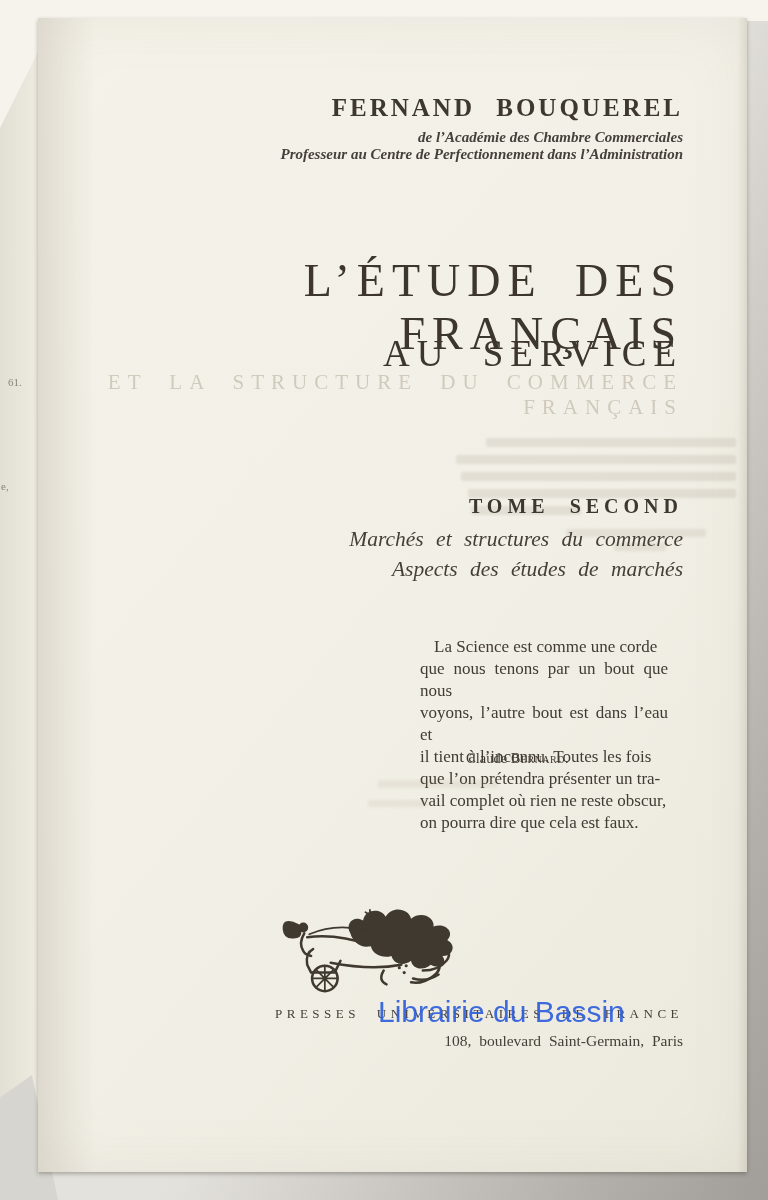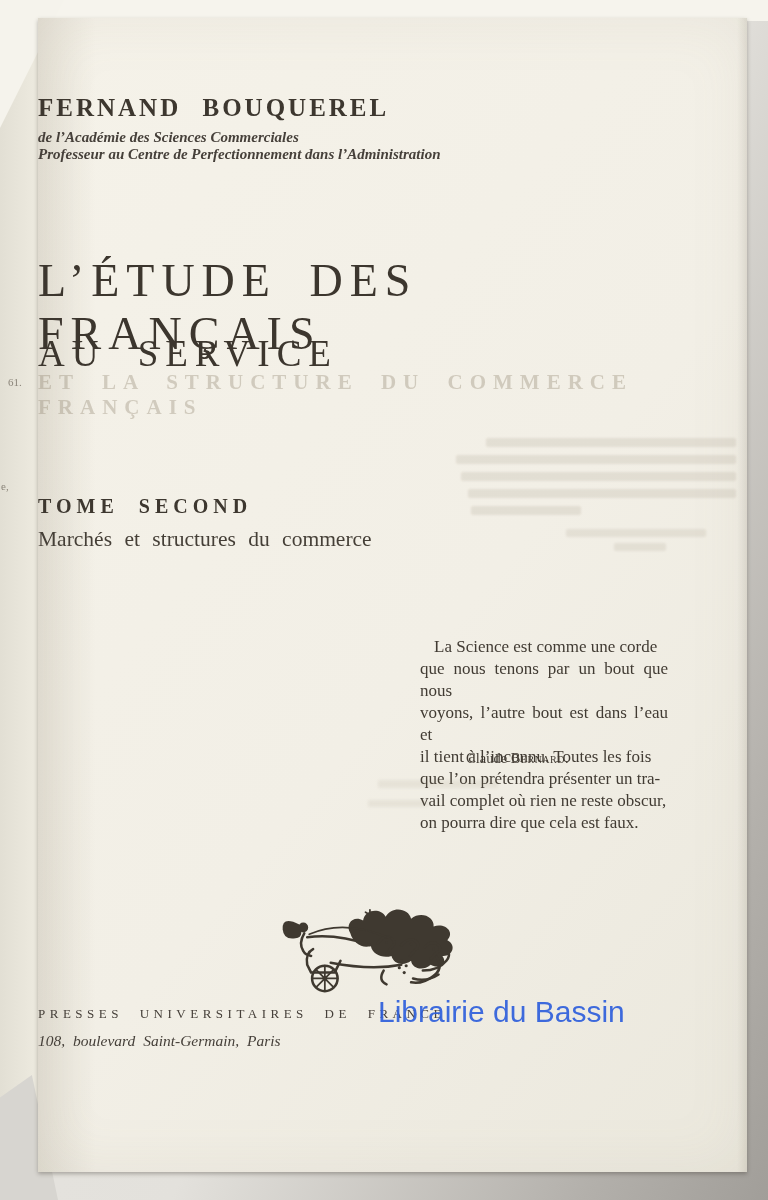--- a/index.html
+++ b/index.html
@@ -20,50 +20,50 @@
   .page{
     position:absolute;left:38px;top:18px;width:709px;height:1154px;
     background:linear-gradient(130deg,#f5f2e9 0%,#f2efe6 55%,#ebe8dd 100%);
     box-shadow:0 2px 4px rgba(60,55,45,.35), inset 0 0 60px rgba(150,140,115,.10);
   }
   .gutter-shade{position:absolute;left:0;top:0;width:58px;height:100%;
     background:linear-gradient(to right,rgba(140,130,108,.16),rgba(140,130,108,0));}
   .edge-shade-r{position:absolute;right:0;top:0;width:10px;height:100%;
     background:linear-gradient(to left,rgba(120,112,95,.14),rgba(120,112,95,0));}
 
-  .centered{position:absolute;left:0;width:100%;padding-right:36px;box-sizing:border-box;text-align:left;}
+  .centered{position:absolute;left:0;width:100%;padding-right:64px;box-sizing:border-box;text-align:right;}
 
   .author-block{top:76px;}
   .author-name{font-size:25px;font-weight:700;letter-spacing:3px;word-spacing:12px;margin-bottom:7px;}
   .author-line{font-size:15px;font-weight:700;font-style:italic;line-height:17px;color:#46403a;}
 
   .title-1{top:236px;font-size:46px;letter-spacing:7px;word-spacing:14px;font-weight:500;color:#3c362e;}
   .title-2{top:314px;font-size:37px;letter-spacing:7px;word-spacing:16px;font-weight:500;color:#3c362e;}
   .title-3{top:372px;font-size:34px;letter-spacing:7px;word-spacing:16px;font-weight:500;color:#3c362e;}
 
-  .ghost-title{top:352px;font-size:21px;font-weight:700;letter-spacing:7px;word-spacing:10px;
+  .ghost-title{top:352px;font-size:21px;font-weight:400;letter-spacing:7px;word-spacing:10px;
     color:rgba(129,116,94,.30);filter:blur(.5px);}
   .ghost-para{position:absolute;left:398px;top:420px;width:300px;filter:blur(1.1px);}
   .ghost-para .gl{height:9px;margin:0 0 8px auto;background:rgba(136,123,99,.14);border-radius:2px;}
   .ghost-attr{height:8px;margin:14px 30px 0 auto;background:rgba(136,123,99,.13);border-radius:2px;}
   .ghost-smudge{position:absolute;filter:blur(1.5px);background:rgba(136,123,99,.10);border-radius:2px;}
 
   .tome{top:477px;font-size:20px;letter-spacing:5px;word-spacing:10px;font-weight:700;}
-  .subtitle{top:506px;font-size:21.5px;line-height:30px;word-spacing:7px;color:#453f37;}
+  .subtitle{top:506px;font-size:21.5px;font-style:italic;line-height:30px;word-spacing:7px;color:#453f37;}
 
   .quote{position:absolute;left:382px;top:618px;width:248px;font-size:17px;line-height:22px;
     text-align:justify;text-indent:14px;color:#413b33;}
   .quote-attr{position:absolute;left:382px;top:732px;width:248px;text-align:left;
     padding-left:46px;box-sizing:border-box;font-size:14.5px;color:#413b33;}
   .sc{font-variant:small-caps;letter-spacing:.5px;}
 
   .logo{position:absolute;left:230px;top:884px;width:196px;height:98px;}
 
   .publisher{top:988px;font-size:13px;letter-spacing:4.5px;word-spacing:9px;color:#46403a;}
-  .address{top:1014px;font-size:15.5px;word-spacing:4px;color:#46403a;font-style:italic;}
+  .address{top:1014px;font-size:15.5px;word-spacing:4px;color:#46403a;}
 
   .margin-frag{position:absolute;color:#8b857a;font-size:11px;margin-top:20px;}
   .frag-num{left:8px;top:356px;}
   .frag-let{left:1px;top:460px;}
 
   .watermark{position:absolute;left:378px;top:995px;font-family:"Liberation Sans","DejaVu Sans",sans-serif;
     font-size:30px;font-weight:400;white-space:nowrap;opacity:.92;}
 </style>
 </head>
 <body>
@@ -77,41 +77,42 @@
 
   <div class="margin-frag frag-num">61.</div>
   <div class="margin-frag frag-let">e,</div>
 
   <div class="page">
     <div class="gutter-shade"></div>
     <div class="edge-shade-r"></div>
 
     <div class="centered author-block">
       <div class="author-name">FERNAND BOUQUEREL</div>
-      <div class="author-line">de l’Académie des Sciences Commerciales</div>
+      <div class="author-line">de l’Académie des Chambre Commerciales</div>
       <div class="author-line">Professeur au Centre de Perfectionnement dans l’Administration</div>
     </div>
 
     <div class="centered title-1">L’ÉTUDE DES FRANÇAIS</div>
     <div class="centered title-2">AU SERVICE</div>
     <div class="centered ghost-title">ET LA STRUCTURE DU COMMERCE FRANÇAIS</div>
 
     <div class="ghost-para">
       <div class="gl" style="width:250px"></div>
       <div class="gl" style="width:280px"></div>
       <div class="gl" style="width:275px"></div>
       <div class="gl" style="width:268px"></div>
       <div class="gl" style="width:110px;margin-right:155px"></div>
       <div class="ghost-attr" style="width:140px"></div>
       <div class="ghost-attr" style="width:52px;margin-top:6px;margin-right:70px"></div>
     </div>
 
     <div class="centered tome">TOME SECOND</div>
     <div class="centered subtitle">
       <div>Marchés et structures du commerce</div>
+      <div>Aspects des études de marchés</div>
     </div>
 
     <div class="quote">La Science est comme une corde<br>que nous tenons par un bout que nous<br>voyons, l’autre bout est dans l’eau et<br>il tient à l’inconnu. Toutes les fois<br>que l’on prétendra présenter un tra-<br>vail complet où rien ne reste obscur,<br>on pourra dire que cela est faux.</div>
     <div class="quote-attr">
       <span>Claude </span><span class="sc">Bernard.</span>
     </div>
 
     <div class="ghost-smudge" style="left:340px;top:762px;width:120px;height:8px"></div>
     <div class="ghost-smudge" style="left:330px;top:782px;width:60px;height:7px"></div>
 

